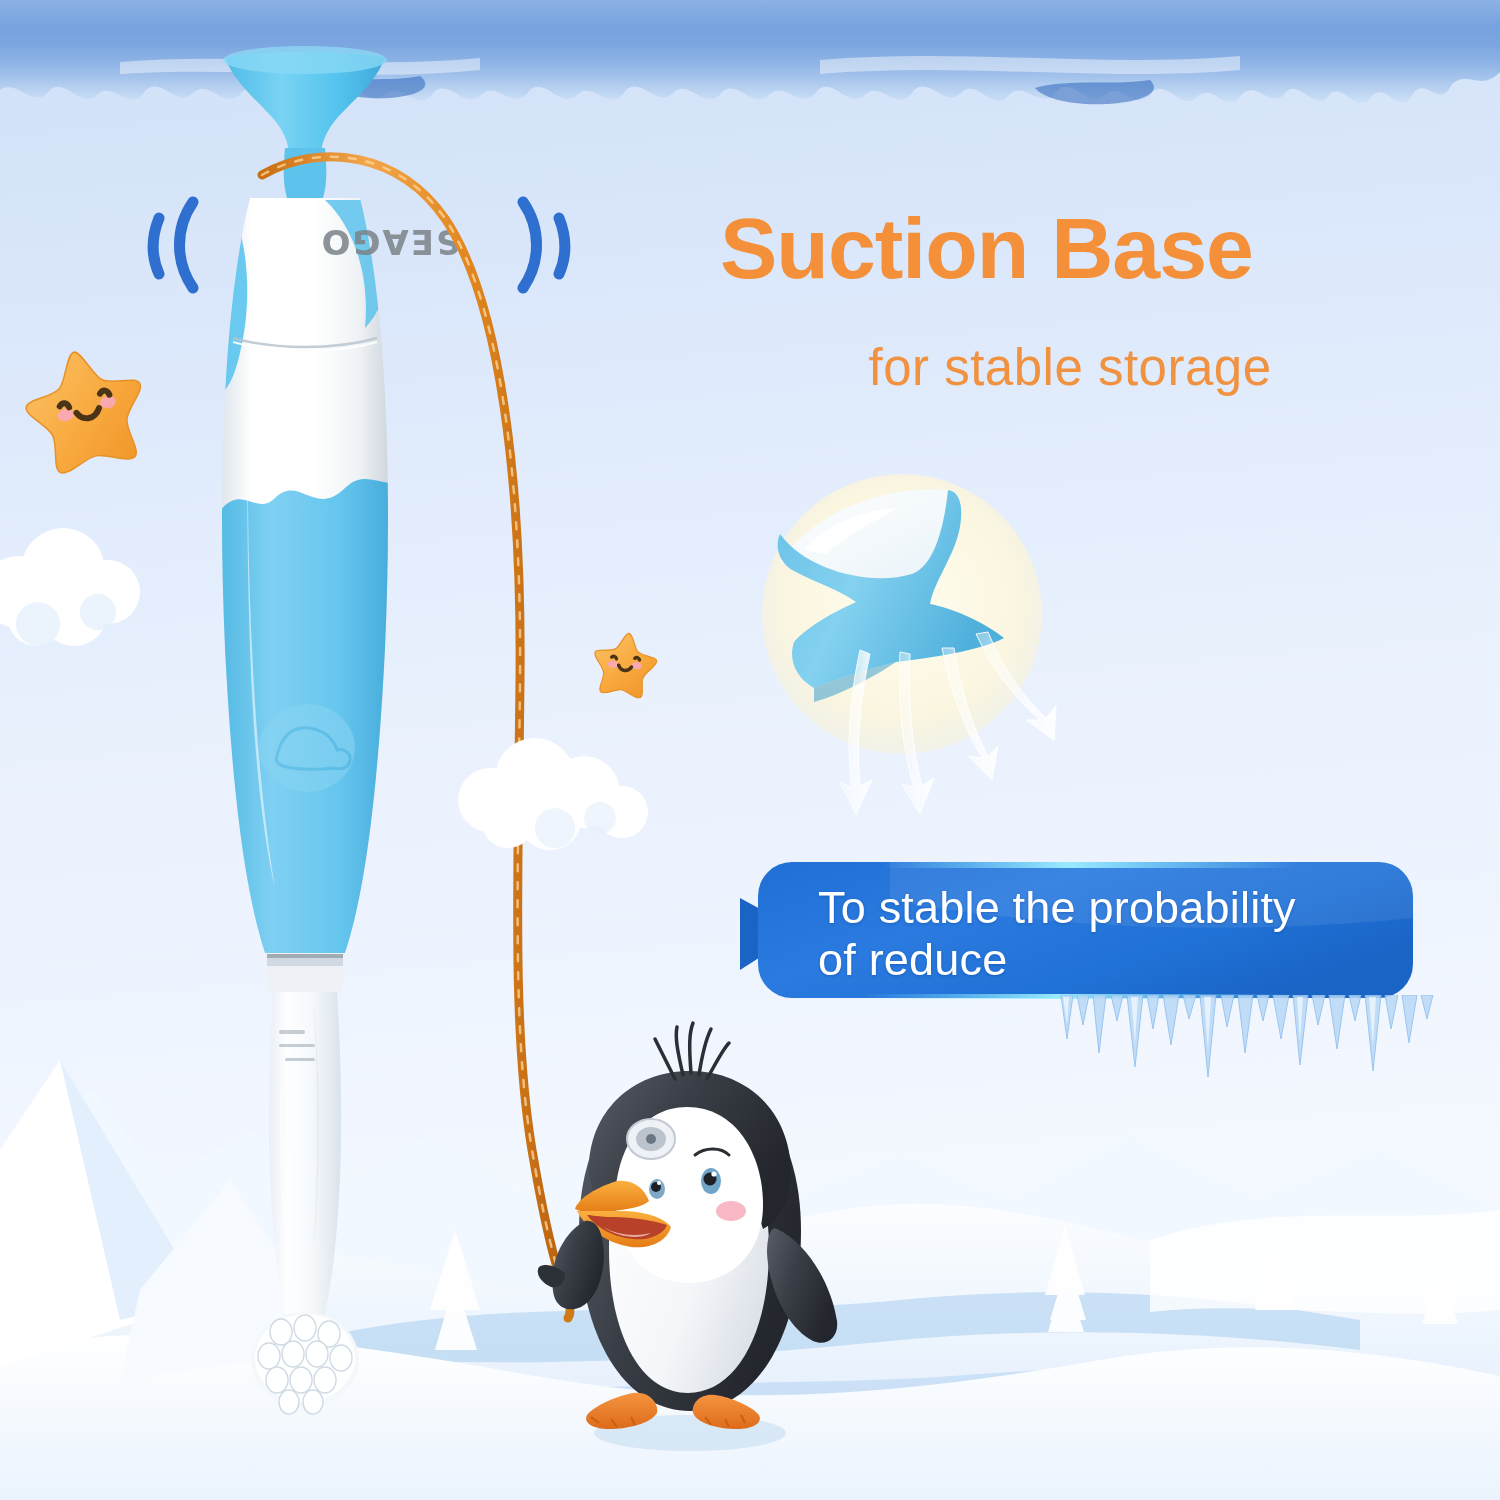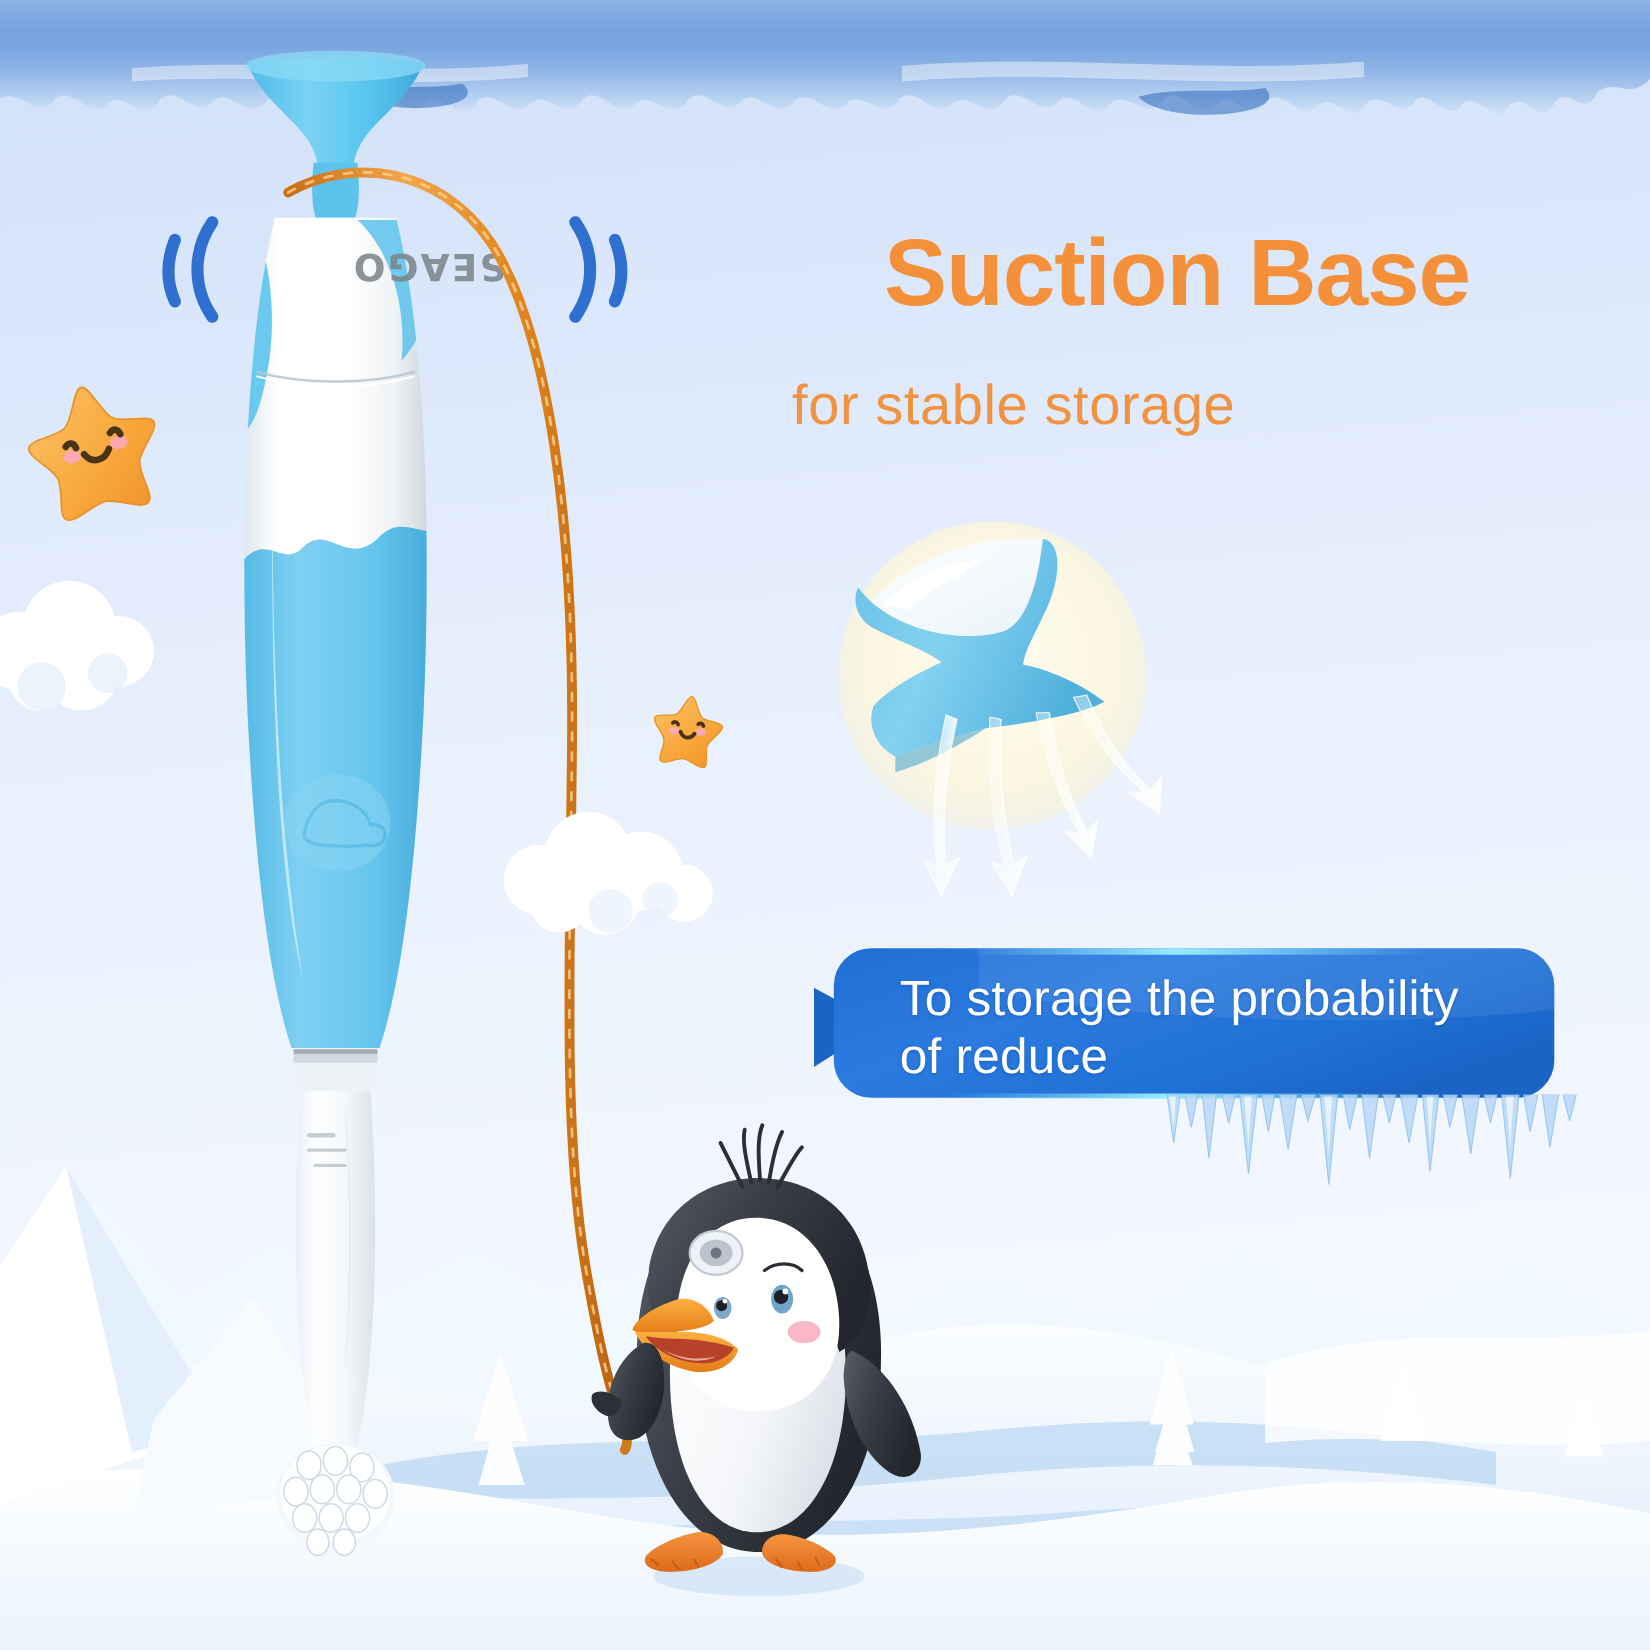--- a/index.html
+++ b/index.html
@@ -50,26 +50,26 @@
   .star-small{left:590px;top:630px;width:70px;height:65px;}
 
   .cloud{position:absolute;}
   .cloud svg{display:block;}
   .cloud-left{left:-22px;top:520px;width:190px;height:130px;}
   .cloud-mid{left:450px;top:730px;width:200px;height:120px;}
 
   
   .headline{
     position:absolute;left:720px;top:205px;width:700px;
-    text-align:center;
     font-size:86px;font-weight:700;line-height:1.02;
     color:#f5903a;letter-spacing:-1px;
   }
   .subheadline{
     position:absolute;left:720px;top:340px;width:700px;
+    text-align:center;
     font-size:51px;font-weight:400;line-height:1.1;
     color:#f09240;letter-spacing:.5px;
   }
 
   
   .inset{position:absolute;left:752px;top:462px;width:330px;height:370px;}
   .inset svg{display:block;overflow:visible;}
 
   
   .banner{
@@ -450,21 +450,21 @@
           </linearGradient>
         </defs>
         <path d="M0 40 L22 52 L22 98 L0 112 Z" fill="#1b63c4"></path>
         <rect x="18" y="4" width="655" height="136" rx="34" fill="url(#bannerG)"></rect>
         <path d="M150 4 H640 C660 4 673 18 673 38 L673 60 C500 78 300 70 150 42 Z" fill="#ffffff" opacity=".08"></path>
         <rect x="140" y="4" width="420" height="6" rx="3" fill="url(#glowG)"></rect>
         <rect x="120" y="136" width="440" height="5" rx="2.5" fill="url(#glowG)"></rect>
       </svg>
     </div>
     <div class="banner-text">
-      <div>To storage the probability</div>
+      <div>To stable the probability</div>
       <div>of reduce</div>
     </div>
   </div>
 
   <div class="banner-icicles">
     <svg viewBox="0 0 400 110">
       <g fill="#b8d8f5" opacity=".85" stroke="#8cbdee" stroke-width="1">
         <path d="M6 0 L12 44 L18 0 Z"></path>
         <path d="M22 0 L28 30 L34 0 Z"></path>
         <path d="M38 0 L44 58 L51 0 Z"></path>

